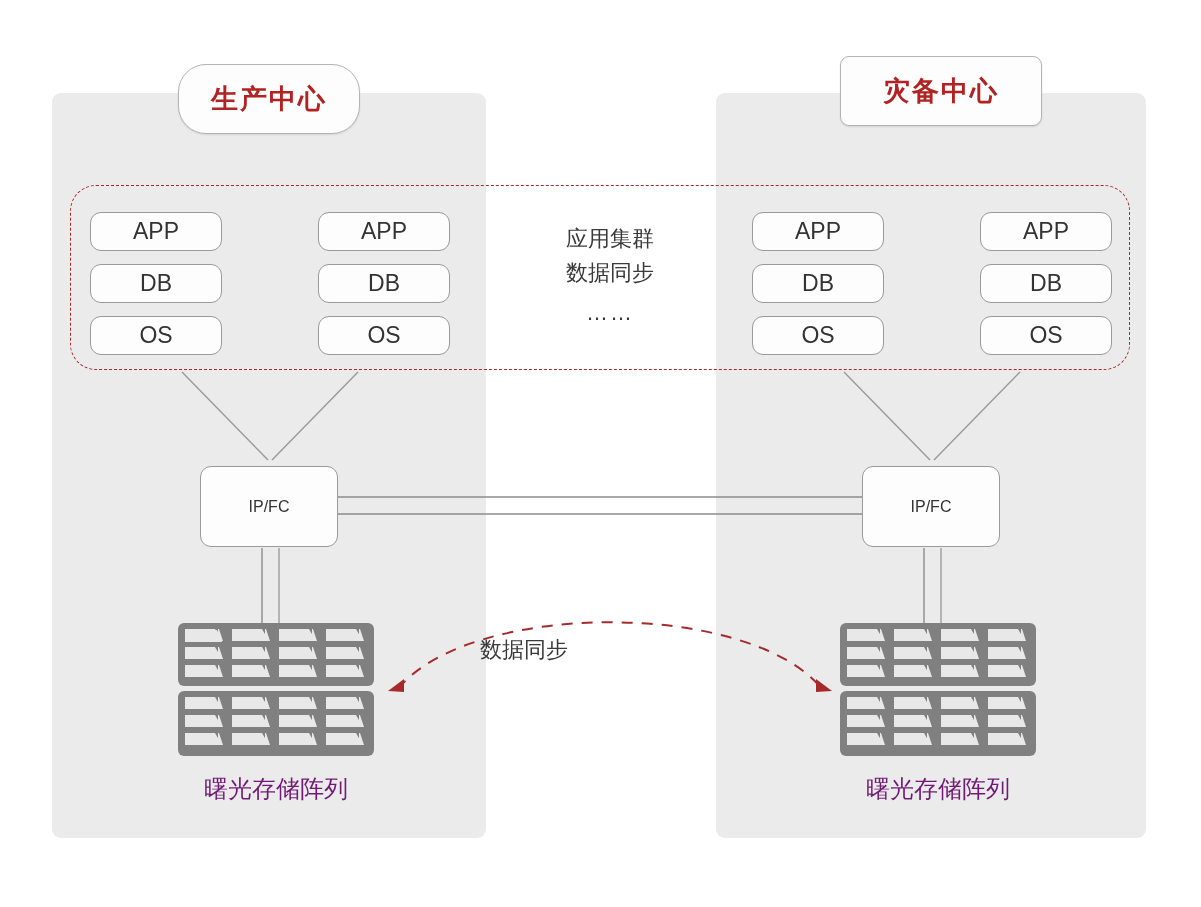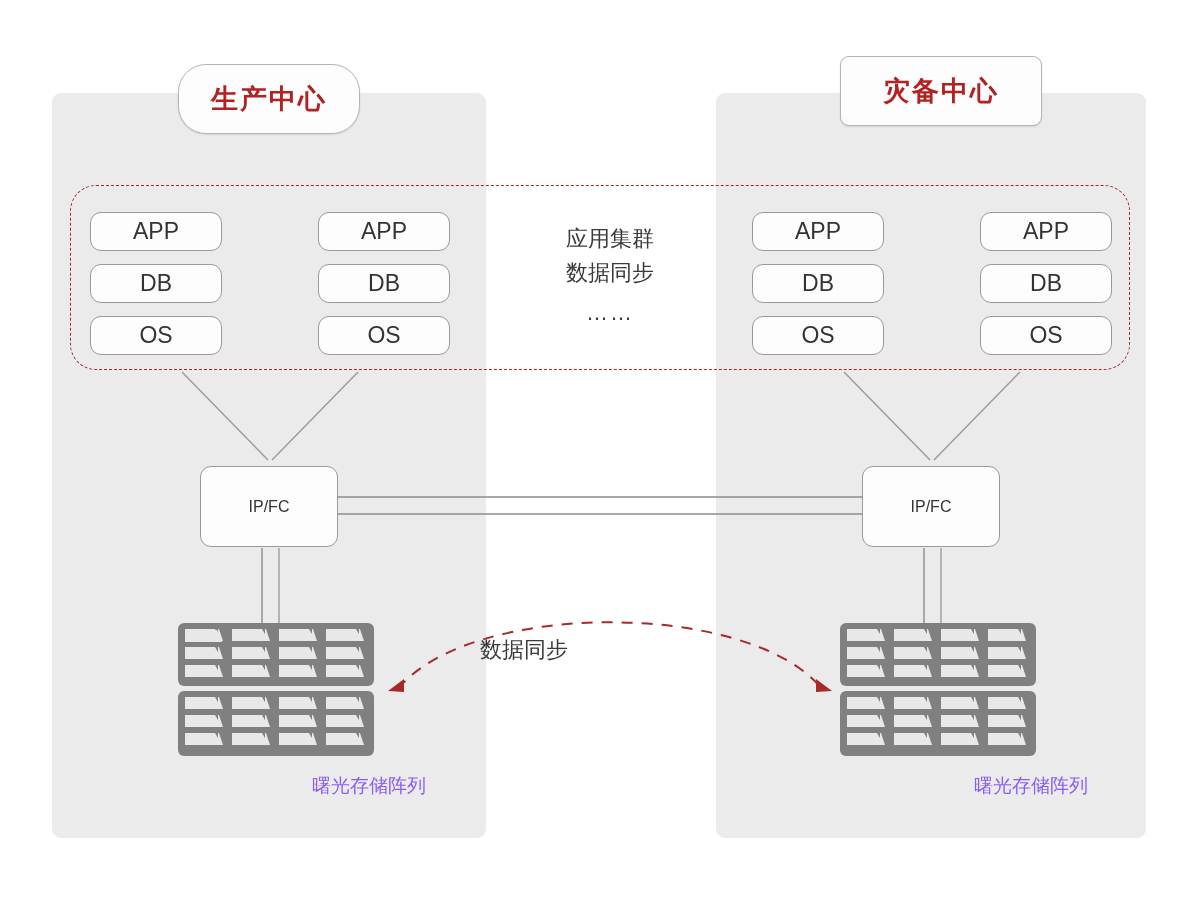--- a/index.html
+++ b/index.html
@@ -115,23 +115,23 @@
     width: 196px;
     height: 133px;
   }
   #storage-production { left: 178px; top: 623px; }
   #storage-dr         { left: 840px; top: 623px; }
 
   
   .storage-caption {
     position: absolute;
     width: 300px;
-    text-align: right;
-    color: #8b5cf6;
-    font-size: 19px;
+    text-align: center;
+    color: #701a75;
+    font-size: 24px;
   }
   #caption-storage-production { left: 126px; top: 773px; }
   #caption-storage-dr         { left: 788px; top: 773px; }
 
   
   #sync-label {
     position: absolute;
     left: 480px;
     top: 635px;
     width: 250px;

